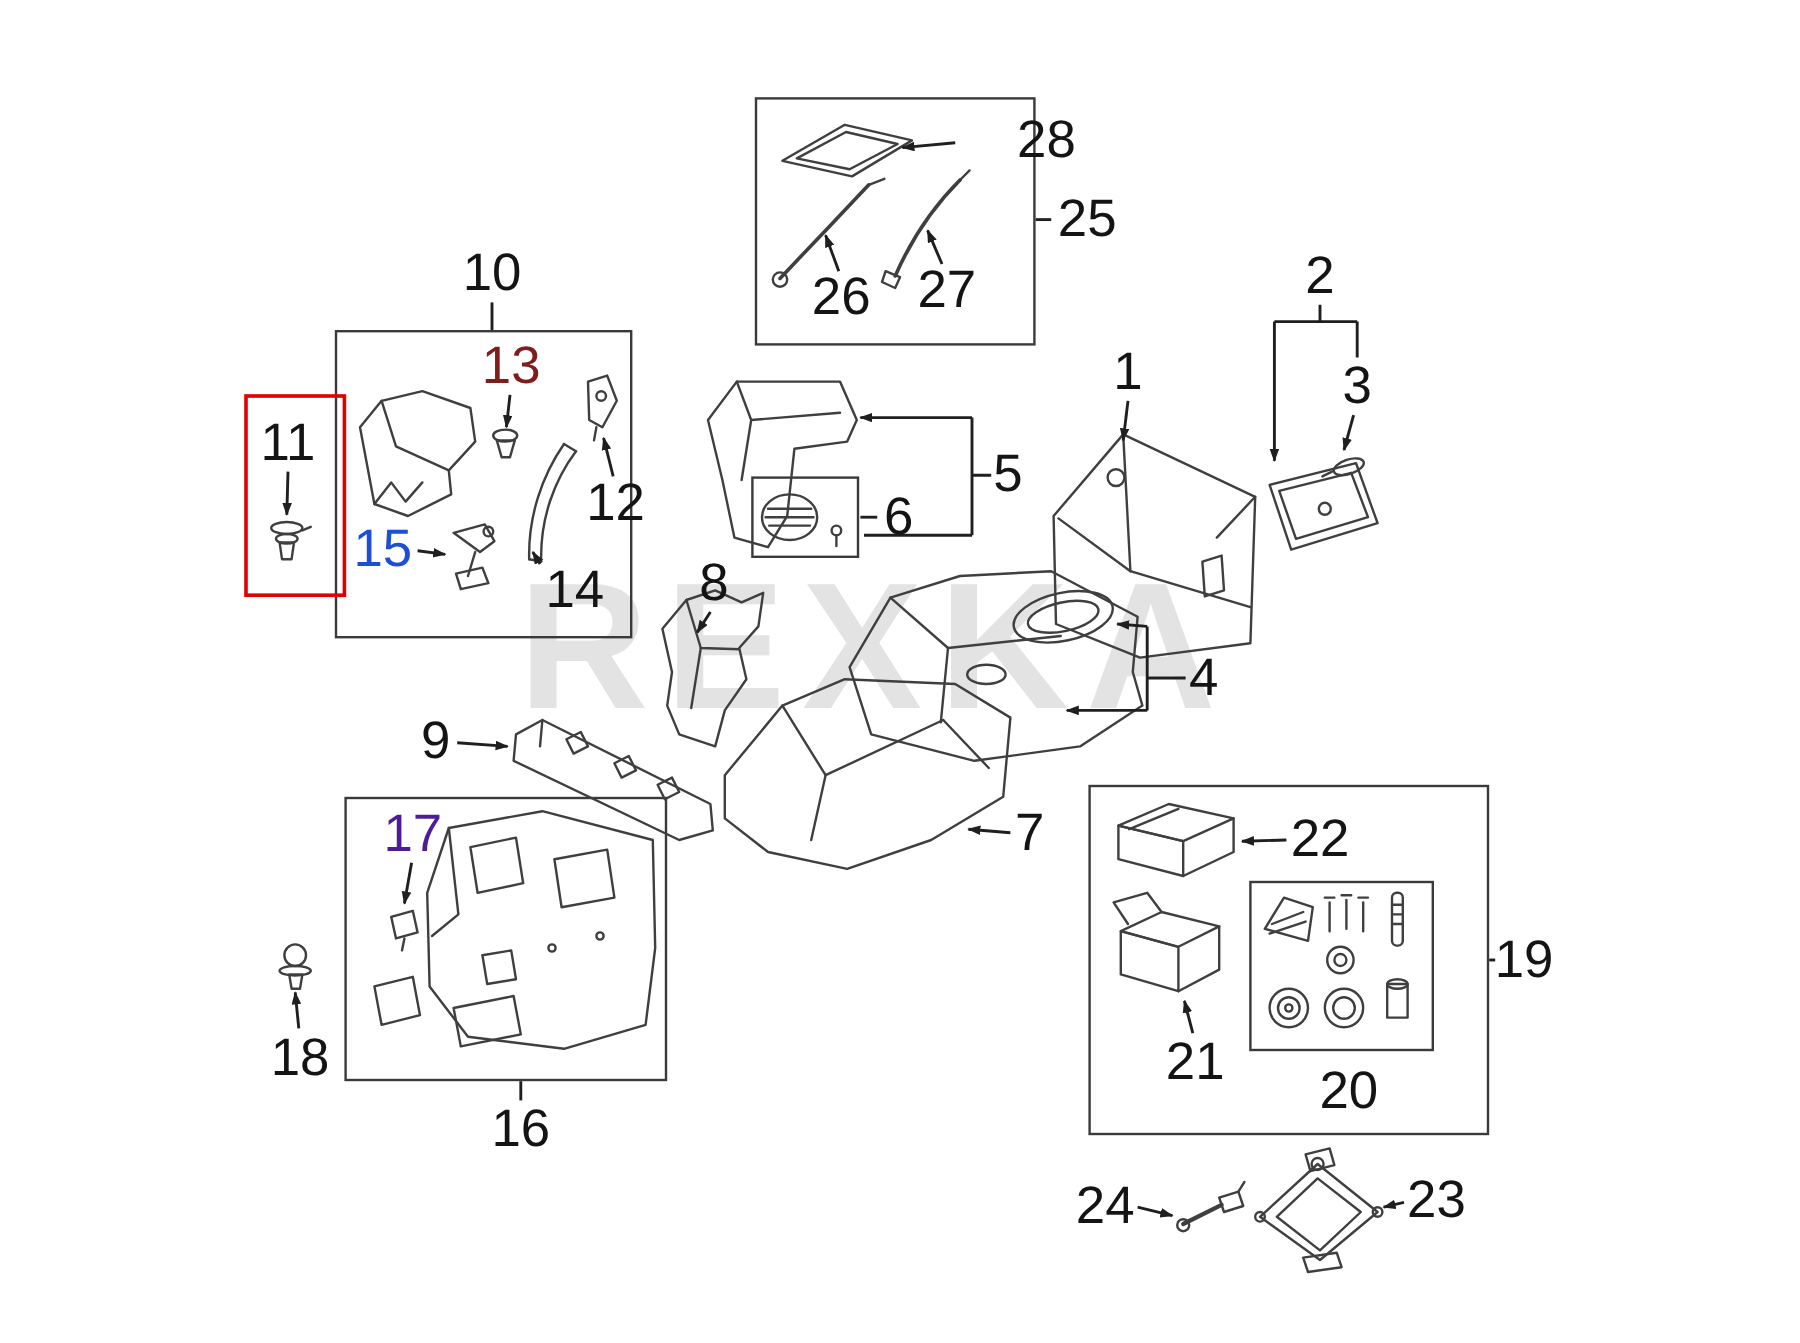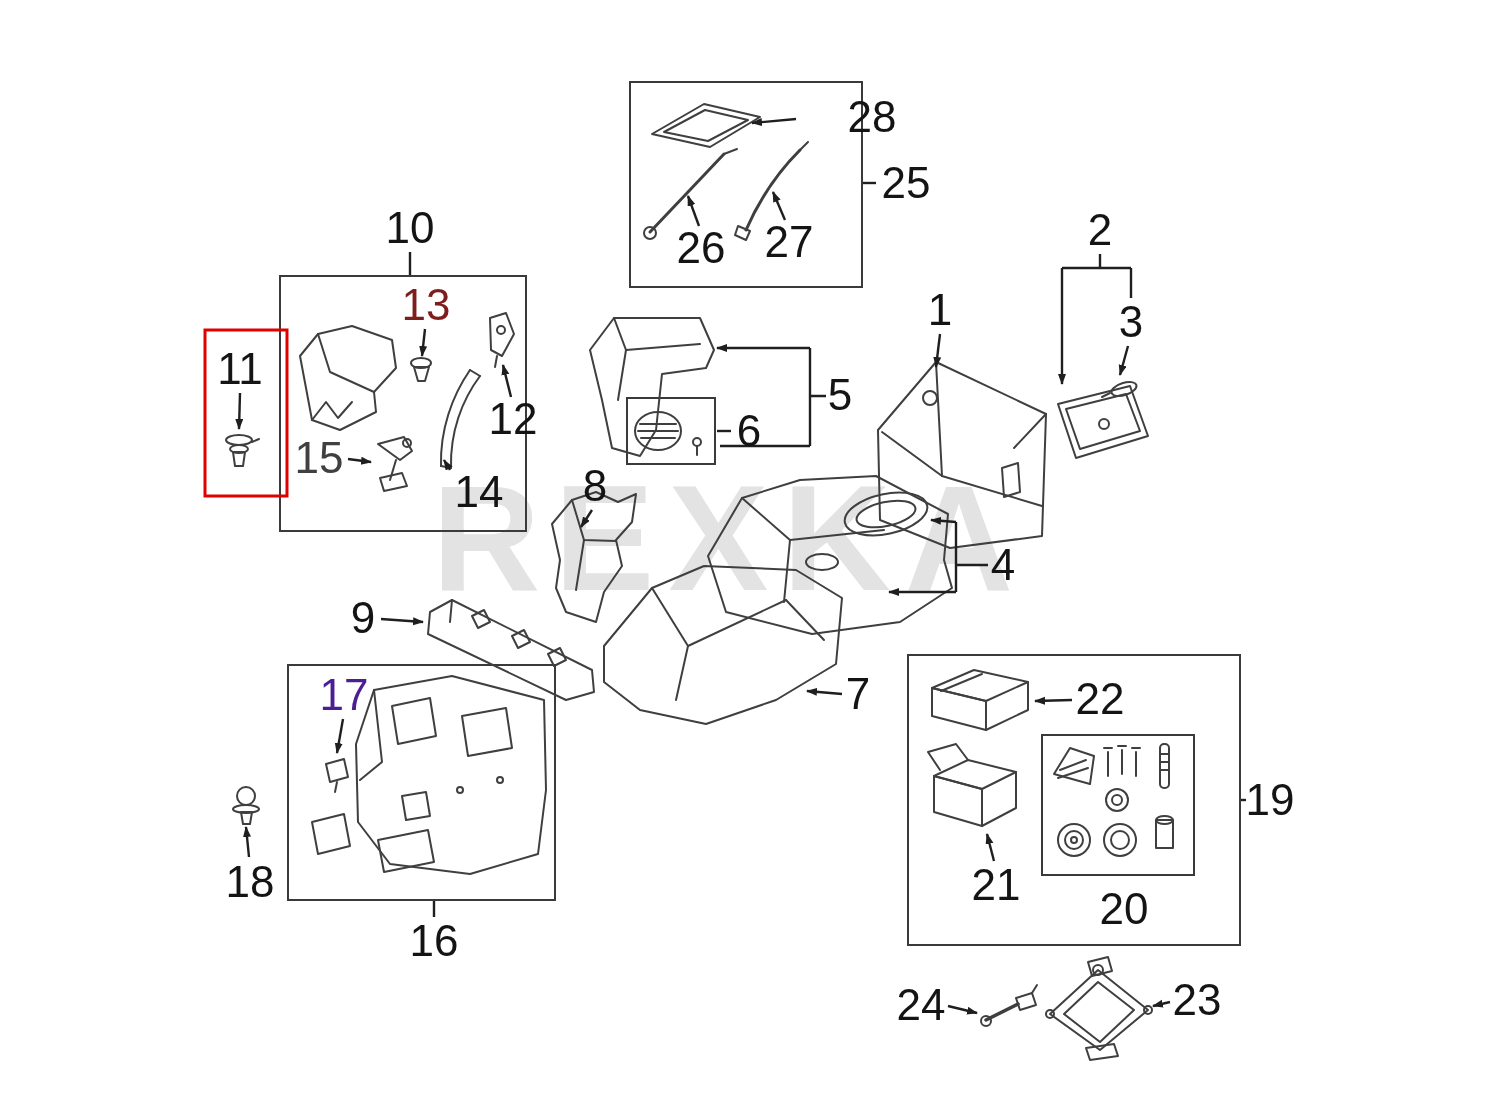--- a/index.html
+++ b/index.html
@@ -278,21 +278,21 @@
       <div class="part-label" style="left: 840px; top: 395px; color: rgb(20, 20, 20);">5</div>
       <div class="part-label" style="left: 749px; top: 431px; color: rgb(20, 20, 20);">6</div>
       <div class="part-label" style="left: 858px; top: 694px; color: rgb(20, 20, 20);">7</div>
       <div class="part-label" style="left: 595px; top: 486px; color: rgb(20, 20, 20);">8</div>
       <div class="part-label" style="left: 363px; top: 618px; color: rgb(20, 20, 20);">9</div>
       <div class="part-label" style="left: 410px; top: 228px; color: rgb(20, 20, 20);">10</div>
       <div class="part-label" style="left: 240px; top: 369px; color: rgb(20, 20, 20);">11</div>
       <div class="part-label" style="left: 513px; top: 419px; color: rgb(20, 20, 20);">12</div>
       <div class="part-label" style="left: 426px; top: 305px; color: #7f1d1d;">13</div>
       <div class="part-label" style="left: 479px; top: 492px; color: rgb(20, 20, 20);">14</div>
-      <div class="part-label" style="left: 319px; top: 458px; color: #404040;">15</div>
+      <div class="part-label" style="left: 319px; top: 458px; color: #1d4ed8;">15</div>
       <div class="part-label" style="left: 434px; top: 941px; color: rgb(20, 20, 20);">16</div>
       <div class="part-label" style="left: 344px; top: 695px; color: #4c1d95;">17</div>
       <div class="part-label" style="left: 250px; top: 882px; color: rgb(20, 20, 20);">18</div>
       <div class="part-label" style="left: 1270px; top: 800px; color: rgb(20, 20, 20);">19</div>
       <div class="part-label" style="left: 1124px; top: 909px; color: rgb(20, 20, 20);">20</div>
       <div class="part-label" style="left: 996px; top: 885px; color: rgb(20, 20, 20);">21</div>
       <div class="part-label" style="left: 1100px; top: 699px; color: rgb(20, 20, 20);">22</div>
       <div class="part-label" style="left: 1197px; top: 1000px; color: rgb(20, 20, 20);">23</div>
       <div class="part-label" style="left: 921px; top: 1005px; color: rgb(20, 20, 20);">24</div>
       <div class="part-label" style="left: 906px; top: 183px; color: rgb(20, 20, 20);">25</div>

